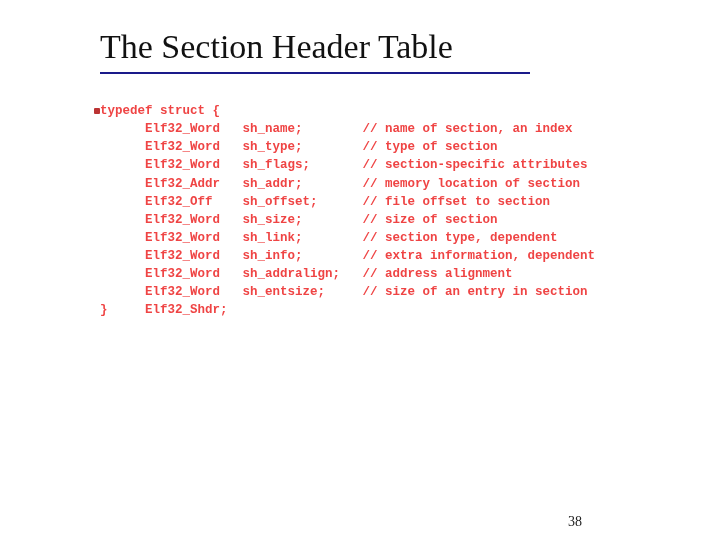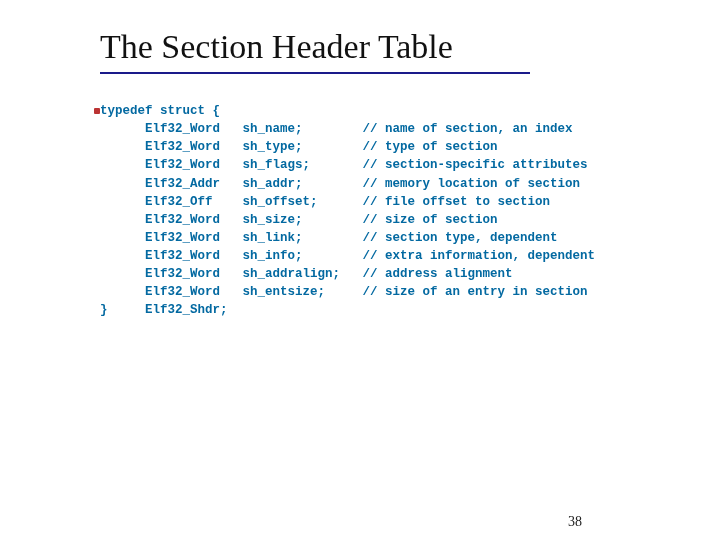--- a/index.html
+++ b/index.html
@@ -22,21 +22,21 @@
       width: 430px;
       margin-top: 6px;
     }
     .code {
       margin-top: 28px;
       font-family: 'Courier New', Courier, monospace;
       font-size: 12.5px;
       font-weight: bold;
       line-height: 1.45;
       white-space: pre;
-      color: #0369a1;
+      color: #ef4444;
     }
     .page-number {
       position: absolute;
       right: 30px;
       bottom: 10px;
       font-size: 14px;
       color: #222;
     }
     .sidebar-marker {
       position: absolute;

